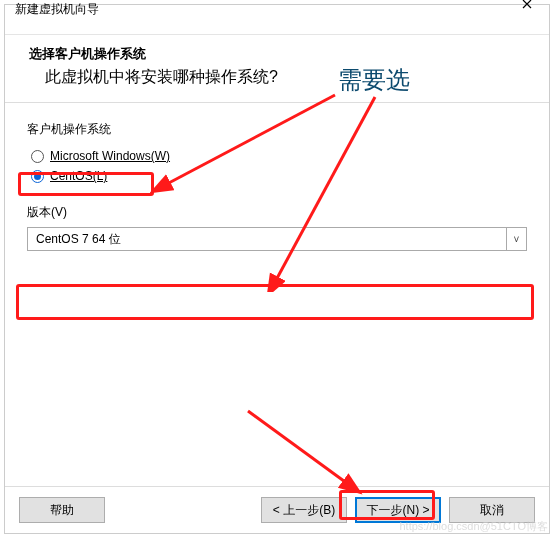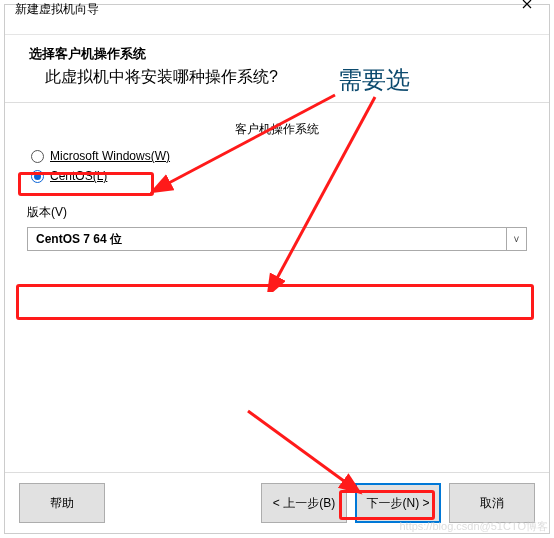--- a/index.html
+++ b/index.html
@@ -42,21 +42,21 @@
       padding: 10px 24px 14px 24px;
       border-bottom: 1px solid #ddd;
     }
     .header-title { font-weight: bold; font-size: 13px; margin-bottom: 4px; }
     .header-subtitle { font-size: 16px; padding-left: 16px; }
     .body {
       flex: 1;
       padding: 18px 22px 10px 22px;
       position: relative;
     }
-    .group-label { font-size: 12px; margin-bottom: 10px; text-align: center; }
+    .group-label { font-size: 12px; margin-bottom: 10px; }
     .radio-row {
       display: flex; align-items: center;
       gap: 6px;
       margin: 4px 0;
       padding: 1px 4px;
       text-decoration: underline;
     }
     .radio {
       width: 13px; height: 13px;
       border: 1px solid #555;
@@ -73,36 +73,36 @@
     .radio-label { font-size: 12px; }
     .version-label { margin-top: 20px; font-size: 12px; }
     .combo {
       margin-top: 6px;
       height: 24px;
       border: 1px solid #aaa;
       display: flex; align-items: center;
       position: relative;
       background: #fff;
     }
-    .combo-text { flex: 1; padding: 0 8px; font-size: 12px; font-weight: bold; }
+    .combo-text { flex: 1; padding: 0 8px; font-size: 12px; }
     .combo-btn {
       width: 20px; height: 100%;
       border-left: 1px solid #aaa;
       display: flex; align-items: center; justify-content: center;
       font-size: 10px; color: #444;
     }
     .footer {
       border-top: 1px solid #ddd;
       padding: 10px 14px;
       display: flex;
       align-items: center;
       gap: 8px;
     }
     .btn {
-      height: 40px;
+      height: 26px;
       min-width: 86px;
       border: 1px solid #adadad;
       background: #e1e1e1;
       font-size: 12px;
       display: flex; align-items: center; justify-content: center;
       padding: 0 10px;
       cursor: pointer;
     }
     .btn.highlight { border: 1px solid #0078d7; box-shadow: 0 0 0 1px #0078d7 inset; }
     .spacer { flex: 1; }

